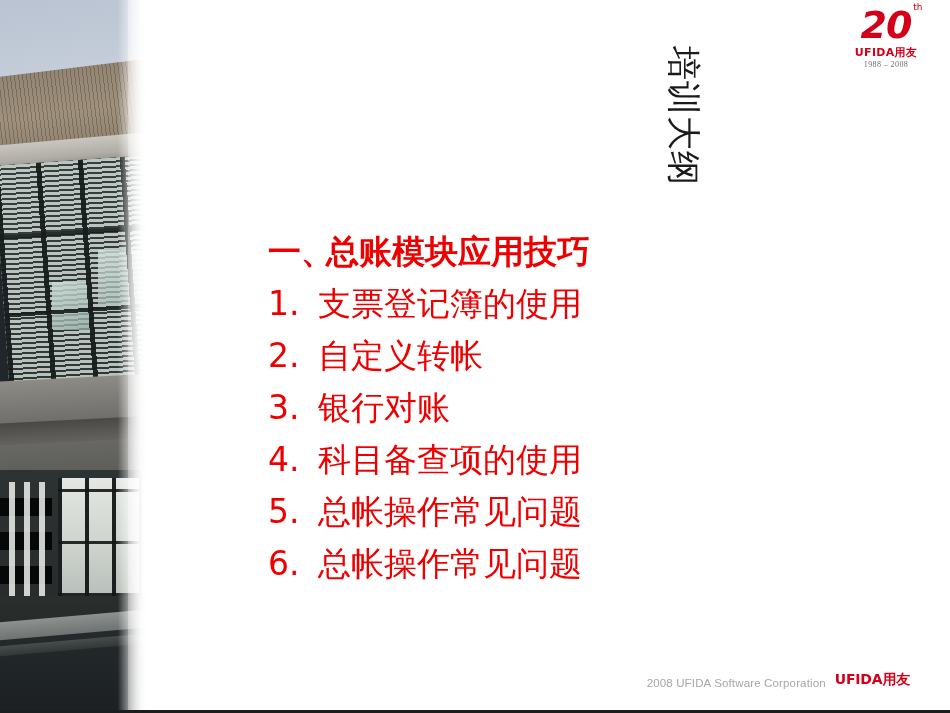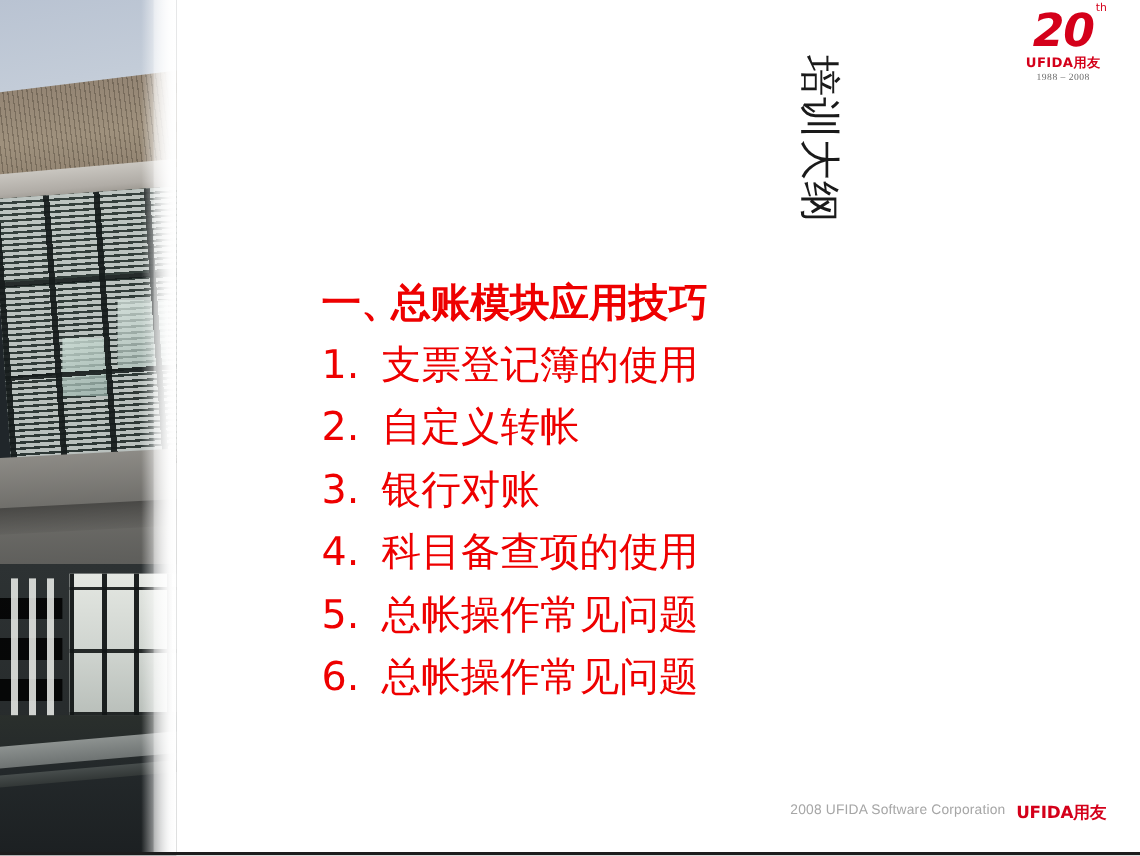--- a/index.html
+++ b/index.html
@@ -295,25 +295,25 @@
   }
   .ol-text {
     display: inline-block;
     margin-top: 16px;
   }
 
   
   .footer {
     position: absolute;
     left: 147px;
-    right: 0;
+    right: 12px;
     bottom: 24px;
     height: 20px;
     display: flex;
-    align-items: flex-start;
+    align-items: flex-end;
     justify-content: flex-end;
     padding-right: 28px;
     gap: 9px;
   }
   .footer-copy {
     font-family: "Liberation Sans", "DejaVu Sans", sans-serif;
     font-size: 11.5px;
     color: #a6a6a6;
     letter-spacing: .15px;
     white-space: nowrap;

